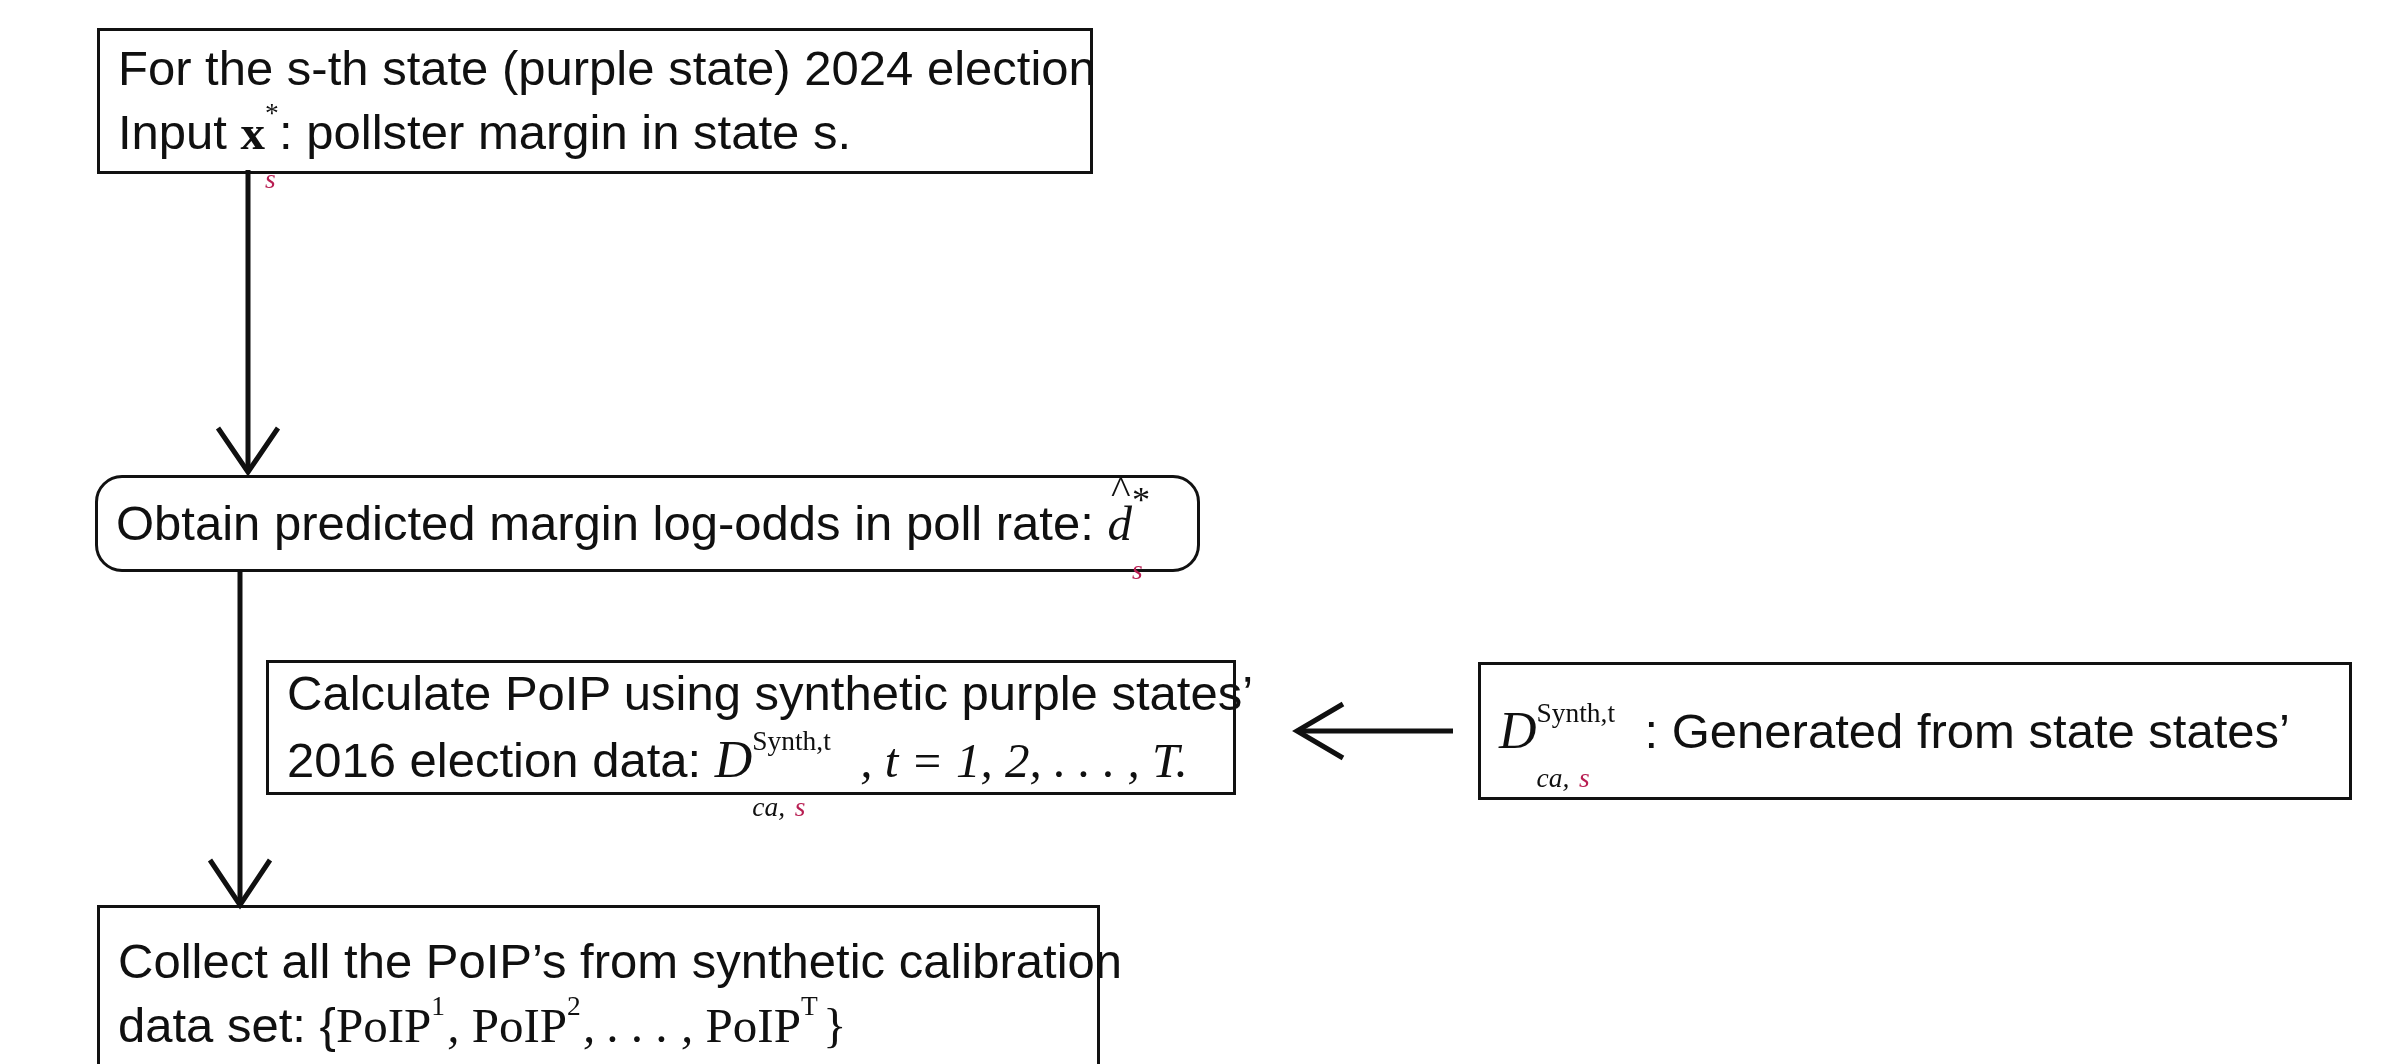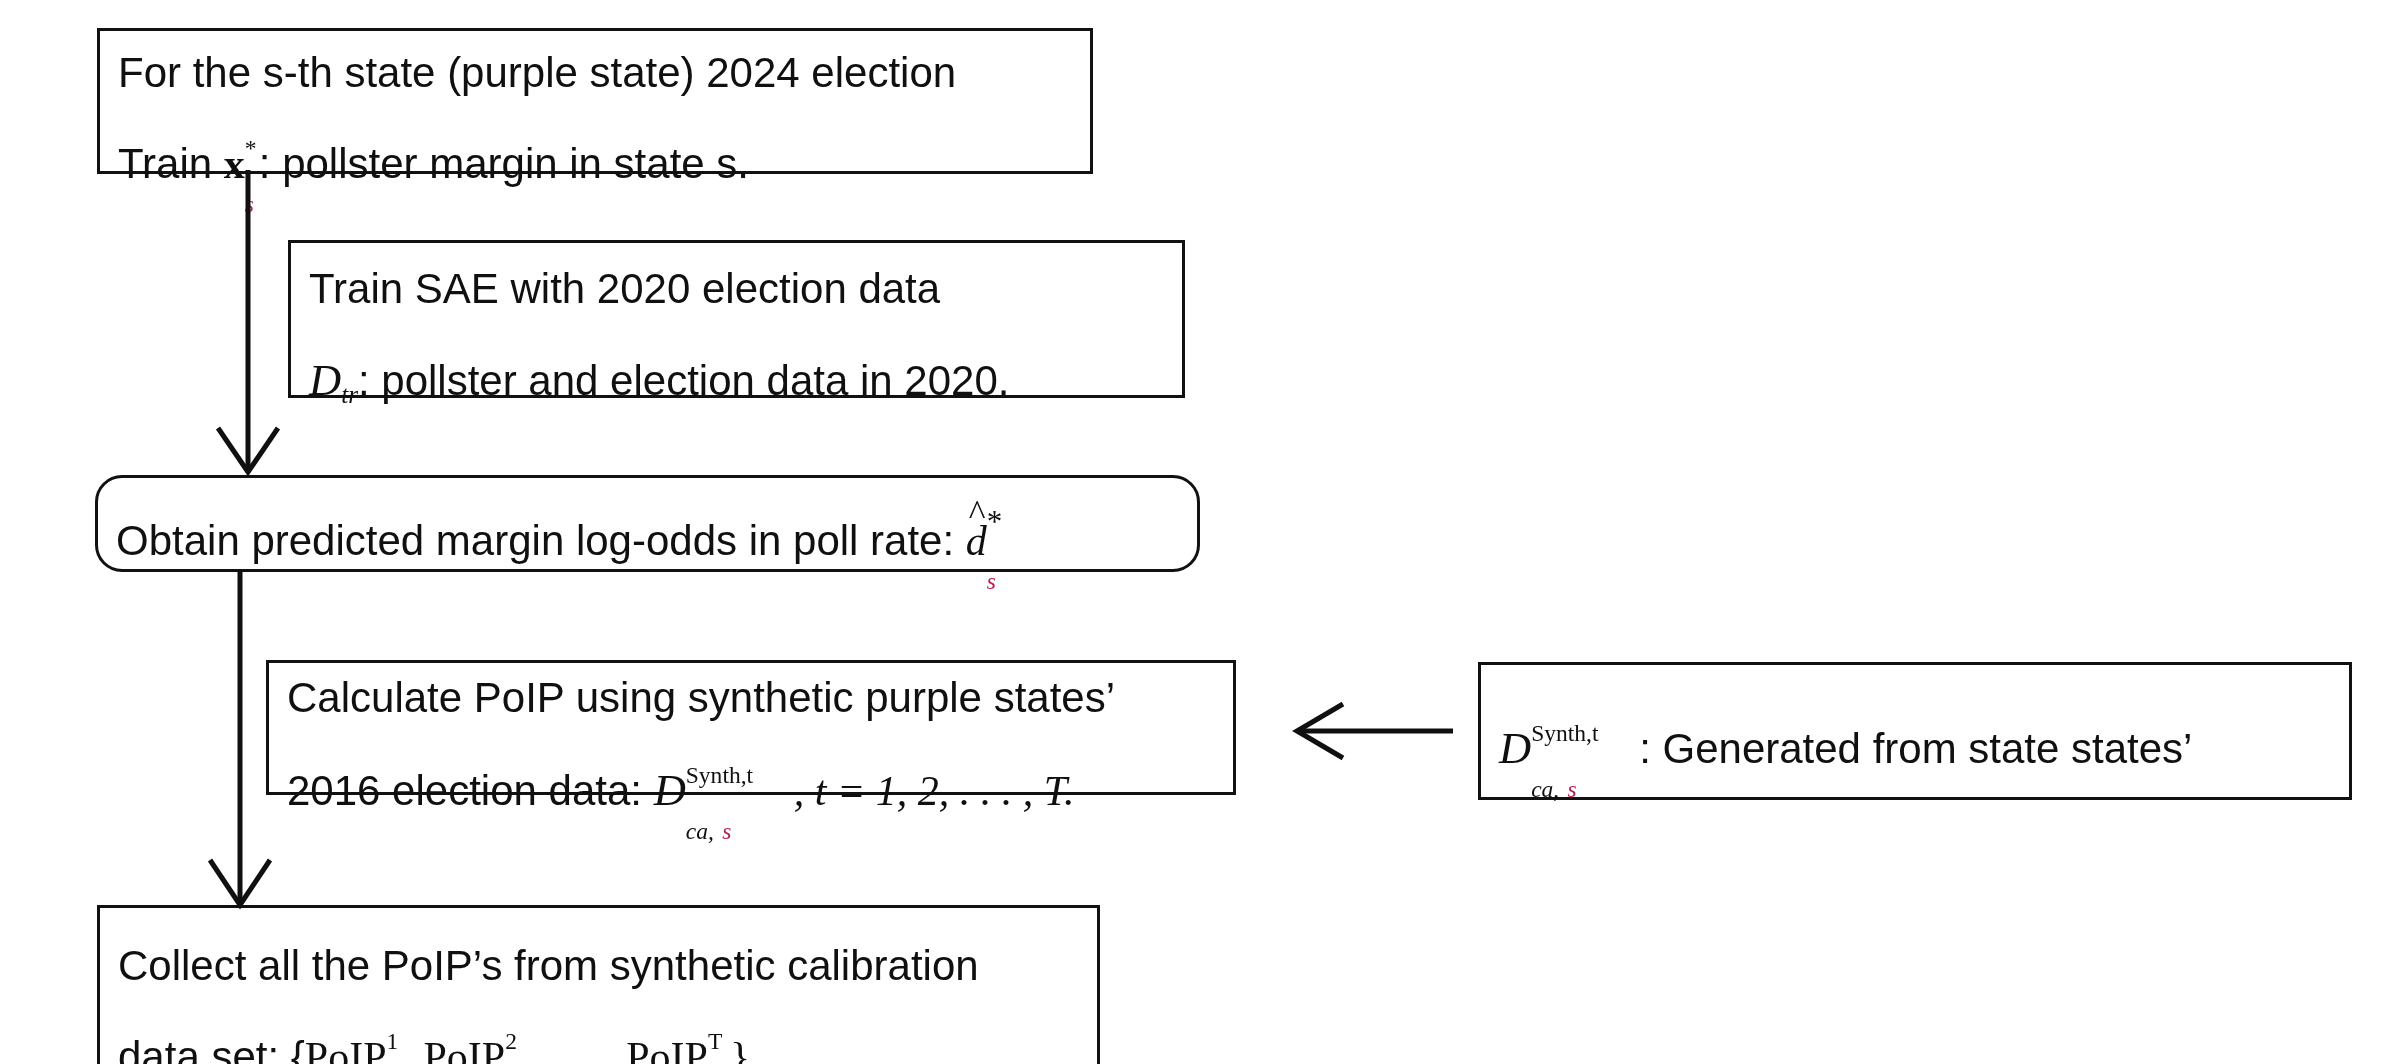--- a/index.html
+++ b/index.html
@@ -24,26 +24,25 @@
     position: absolute;
     box-sizing: border-box;
     border: 3px solid #111111;
     background: #ffffff;
     display: flex;
     flex-direction: column;
     justify-content: center;
   }
   .line {
     font-family: "Liberation Sans", sans-serif;
-    font-size: 42px;
+    font-size: 49px;
     line-height: 1.30;
     color: #101010;
     white-space: nowrap;
     padding: 0 18px;
-    margin-top: 36px;
   }
 
   
   .math {
     font-family: "Liberation Serif", serif;
     font-style: italic;
   }
   .mathup {
     font-family: Liberation Serif, serif;
     font-style: normal;
@@ -110,30 +109,24 @@
   }
 </style>
 </head>
 <body>
 
 <div id="canvas">
 
   <div class="node" style="left:97px; top:28px; width:996px; height:146px;">
     <div class="line">For the s-th state (purple state) 2024 election</div>
     <div class="line">
-      <span>Train </span><span class="bvec">x</span><span class="ss"><span class="up">*</span><span class="down accent">s</span></span><span style="display:inline-block;width:14px"></span><span>: pollster margin in state s.</span>
+      <span>Input </span><span class="bvec">x</span><span class="ss"><span class="up">*</span><span class="down accent">s</span></span><span style="display:inline-block;width:14px"></span><span>: pollster margin in state s.</span>
     </div>
   </div>
 
-  <div class="node" style="left:288px; top:240px; width:897px; height:158px;">
-    <div class="line">Train SAE with 2020 election data</div>
-    <div class="line">
-      <span class="cal">D</span><span class="sub">tr</span><span>: pollster and election data in 2020.</span>
-    </div>
-  </div>
 
   <div class="node" style="left:95px; top:475px; width:1105px; height:97px;border-radius:27px;">
     <div class="line">
       <span>Obtain predicted margin log-odds in poll rate: </span><span class="hat"><span class="hatmark">^</span><span class="math">d</span></span><span class="ss"><span class="up" style="font-size:0.74em;bottom:0.42em">*</span><span class="down accent">s</span></span>
     </div>
   </div>
 
   <div class="node" style="left:266px; top:660px; width:970px; height:135px;">
     <div class="line">Calculate PoIP using synthetic purple states’</div>
     <div class="line">

